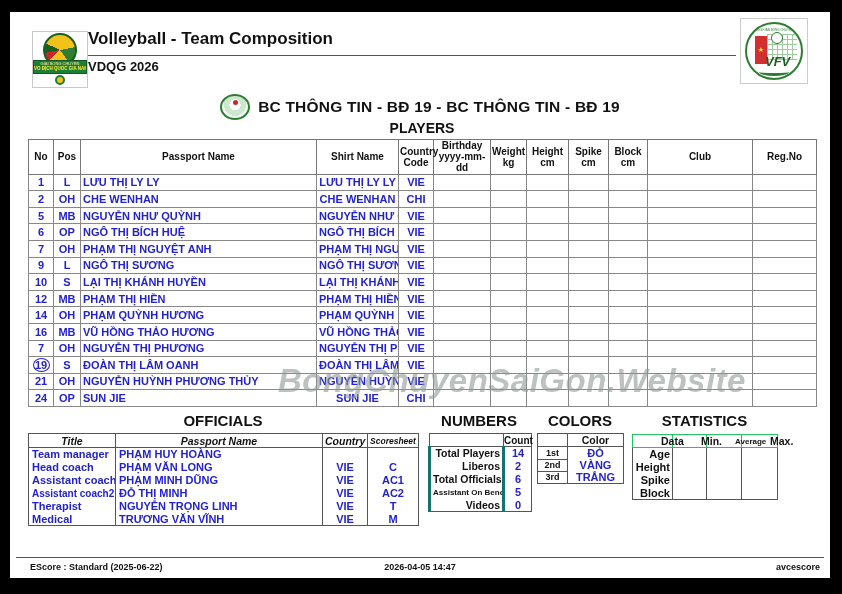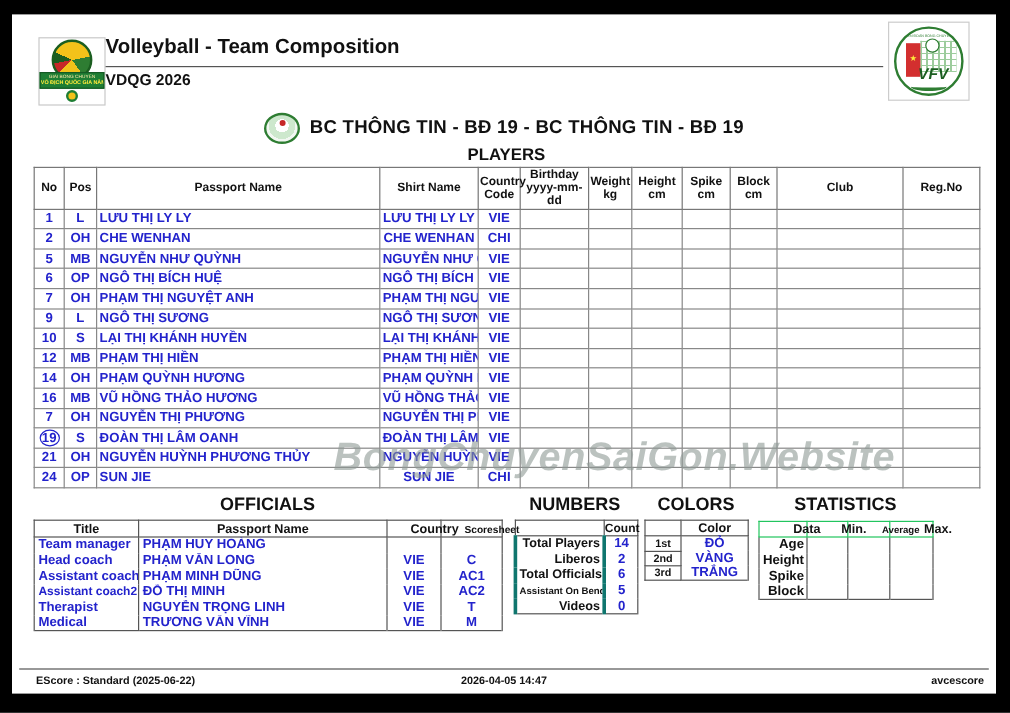--- a/index.html
+++ b/index.html
@@ -48,21 +48,21 @@
   .ptable th { border:1px solid #777; font-size:10px; font-weight:bold; white-space:pre-line; line-height:1.12; height:28px; padding:0 1px; }
   .ptable td { border:1px solid #888; height:16.6px; padding:0 2px; color:#2323cc; font-weight:bold; font-size:11px; white-space:nowrap; overflow:hidden; }
   .c { text-align:center; }
   .pn { text-align:left; padding-left:3px; }
   .sn-small { font-size:7.5px; }
   .sn-tiny { font-size:6px; }
   .circle { display:inline-block; min-width:17px; height:14px; line-height:13px; border:1.5px solid #2323cc; border-radius:50%; }
 
   
   .otable { position:absolute; left:18px; top:421px; width:390px; border-collapse:collapse; table-layout:fixed; border:1px solid #555; }
-  .otable th { border:1px solid #555; font-size:10.5px; height:14px; padding:0 19px; }
+  .otable th { border:1px solid #555; font-size:10.5px; height:14px; padding:0 2px;font-style:italic; }
   .otable th.small { font-size:8.5px; }
   .otable td { font-size:11px; font-weight:bold; color:#2323cc; height:13px; padding:0 3px; border-left:1px solid #555; border-right:1px solid #555; white-space:nowrap; overflow:hidden; }
   .ot { text-align:left; }
   .ot.small { font-size:10px; }
 
   
   .ntable { position:absolute; left:418px; top:421px; width:102px; border-collapse:collapse; table-layout:fixed; border:1px solid #555; }
   .ntable th { border:1px solid #555; font-size:10px; height:13px; }
   .ntable td { height:13px; padding:0 2px; border-left:3px solid #0f766e; border-right:1px solid #555; white-space:nowrap; overflow:hidden; }
   .nl { text-align:right; font-weight:bold; font-size:10.5px; color:#111; }

